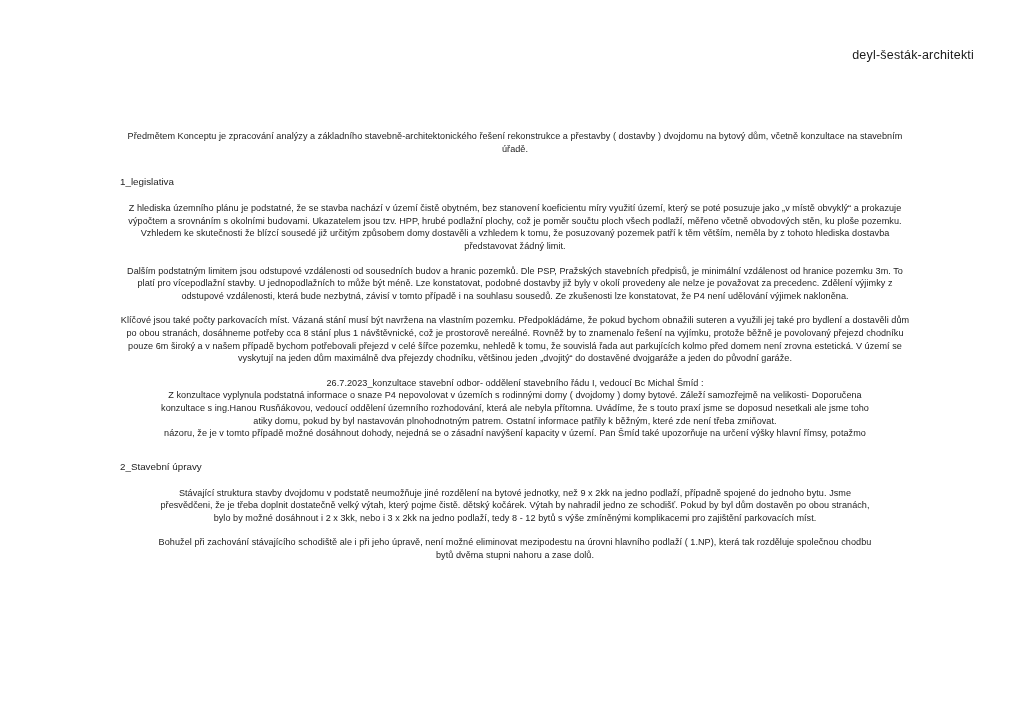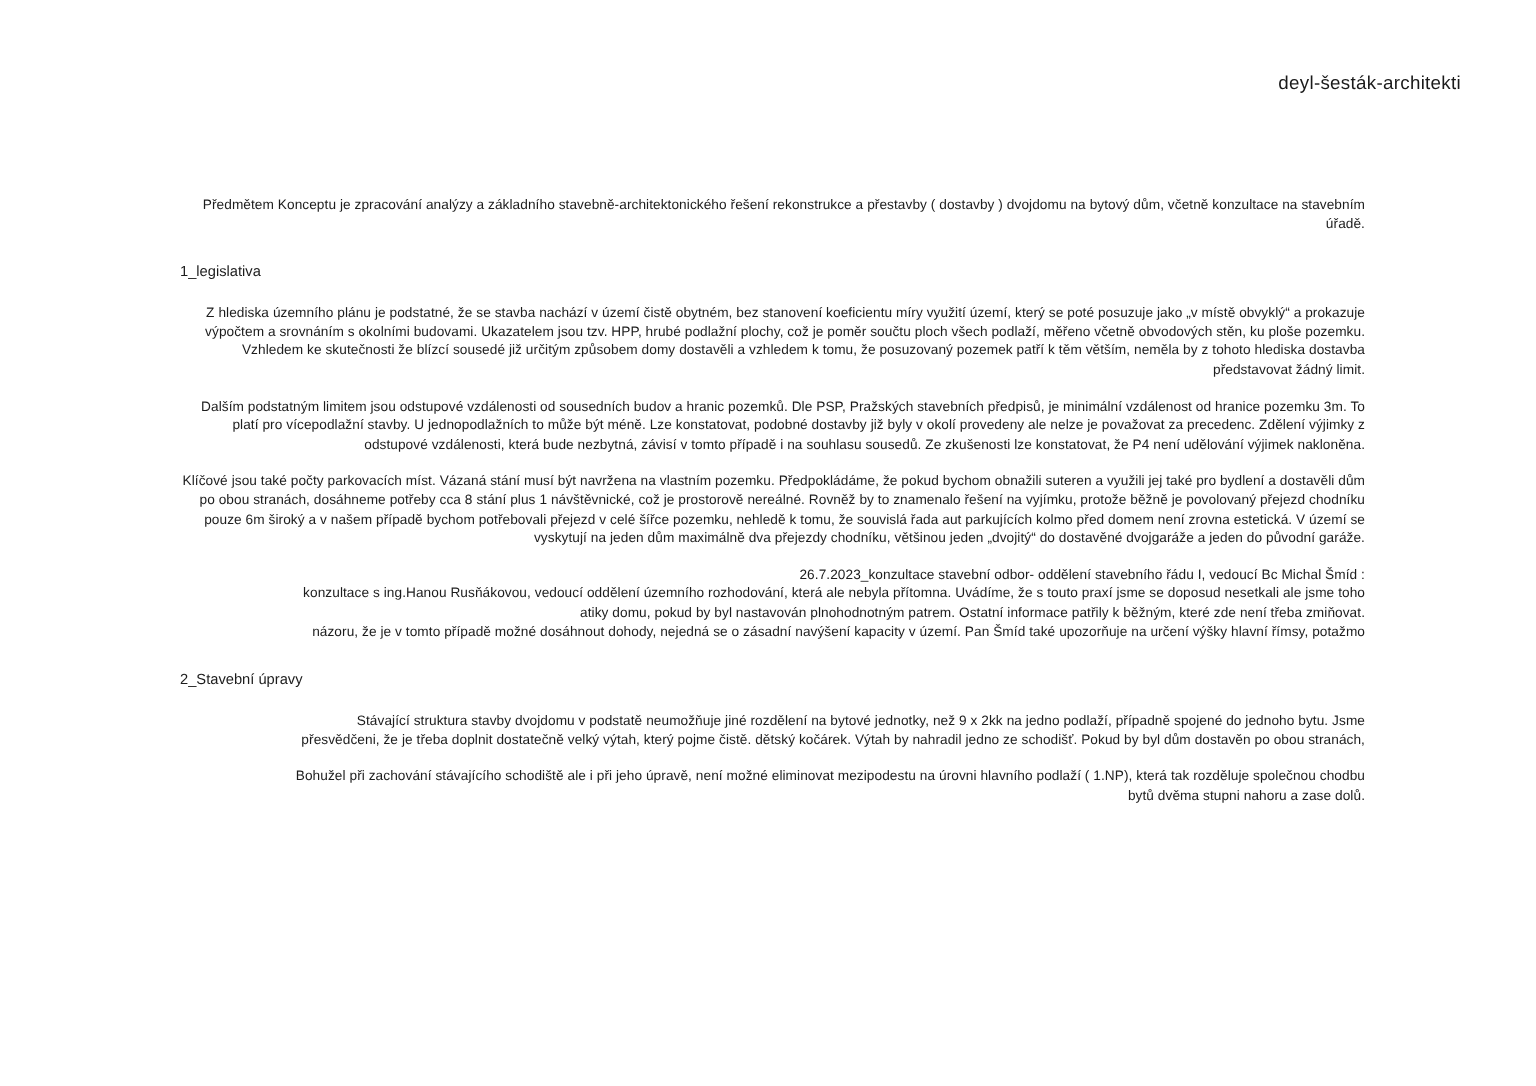--- a/index.html
+++ b/index.html
@@ -33,21 +33,21 @@
     position: absolute;
     left: 120px;
     top: 130px;
     width: 790px;
   }
   p {
     margin: 0 0 12px 0;
     font-size: 9.1px;
     line-height: 12.6px;
     color: #1c1c1c;
-    text-align: right;
+    text-align: center;
     letter-spacing: 0.05px;
   }
   .section-head {
     margin: 20px 0 14px 0;
     font-size: 9.8px;
     line-height: 13px;
     color: #1c1c1c;
   }
   .gap-top {
   }
@@ -70,30 +70,32 @@
     <p id="intro-p">Předmětem Konceptu je zpracování analýzy a základního stavebně-architektonického řešení rekonstrukce a přestavby ( dostavby ) dvojdomu na bytový dům, včetně konzultace na stavebním úřadě.</p>
 
     <div class="section-head">1_legislativa</div>
 
     <p>Z hlediska územního plánu je podstatné, že se stavba nachází v území čistě obytném, bez stanovení koeficientu míry využití území, který se poté posuzuje jako „v místě obvyklý“ a prokazuje výpočtem a srovnáním s okolními budovami. Ukazatelem jsou tzv. HPP, hrubé podlažní plochy, což je poměr součtu ploch všech podlaží, měřeno včetně obvodových stěn, ku ploše pozemku. Vzhledem ke skutečnosti že blízcí sousedé již určitým způsobem domy dostavěli a vzhledem k tomu, že posuzovaný pozemek patří k těm větším, neměla by z tohoto hlediska dostavba představovat žádný limit.</p>
     <p>Dalším podstatným limitem jsou odstupové vzdálenosti od sousedních budov a hranic pozemků. Dle PSP, Pražských stavebních předpisů, je minimální vzdálenost od hranice pozemku 3m. To platí pro vícepodlažní stavby. U jednopodlažních to může být méně. Lze konstatovat, podobné dostavby již byly v okolí provedeny ale nelze je považovat za precedenc. Zdělení výjimky z odstupové vzdálenosti, která bude nezbytná, závisí v tomto případě i na souhlasu sousedů. Ze zkušenosti lze konstatovat, že P4 není udělování výjimek nakloněna.</p>
     <p>Klíčové jsou také počty parkovacích míst. Vázaná stání musí být navržena na vlastním pozemku. Předpokládáme, že pokud bychom obnažili suteren a využili jej také pro bydlení a dostavěli dům po obou stranách, dosáhneme potřeby cca 8 stání plus 1 návštěvnické, což je prostorově nereálné. Rovněž by to znamenalo řešení na vyjímku, protože běžně je povolovaný přejezd chodníku pouze 6m široký a v našem případě bychom potřebovali přejezd v celé šířce pozemku, nehledě k tomu, že souvislá řada aut parkujících kolmo před domem není zrovna estetická. V území se vyskytují na jeden dům maximálně dva přejezdy chodníku, většinou jeden „dvojitý“ do dostavěné dvojgaráže a jeden do původní garáže.</p>
 
     <div class="block gap-top">
       <p>26.7.2023_konzultace stavební odbor- oddělení stavebního řádu I, vedoucí Bc Michal Šmíd :</p>
+      <p>Z konzultace vyplynula podstatná informace o snaze P4 nepovolovat v územích s rodinnými domy ( dvojdomy ) domy bytové. Záleží samozřejmě na velikosti- Doporučena</p>
       <p>konzultace s ing.Hanou Rusňákovou, vedoucí oddělení územního rozhodování, která ale nebyla přítomna. Uvádíme, že s touto praxí jsme se doposud nesetkali ale jsme toho</p>
       <p>atiky domu, pokud by byl nastavován plnohodnotným patrem. Ostatní informace patřily k běžným, které zde není třeba zmiňovat.</p>
       <p>názoru, že je v tomto případě možné dosáhnout dohody, nejedná se o zásadní navýšení kapacity v území. Pan Šmíd také upozorňuje na určení výšky hlavní římsy, potažmo</p>
     </div>
 
     <div class="section-head" style="">2_Stavební úpravy</div>
 
     <div class="block">
       <p>Stávající struktura stavby dvojdomu v podstatě neumožňuje jiné rozdělení na bytové jednotky, než 9 x 2kk na jedno podlaží, případně spojené do jednoho bytu. Jsme</p>
       <p>přesvědčeni, že je třeba doplnit dostatečně velký výtah, který pojme čistě. dětský kočárek. Výtah by nahradil jedno ze schodišť. Pokud by byl dům dostavěn po obou stranách,</p>
+      <p>bylo by možné dosáhnout i 2 x 3kk, nebo i 3 x 2kk na jedno podlaží, tedy 8 - 12 bytů s výše zmíněnými komplikacemi pro zajištění parkovacích míst.</p>
     </div>
 
     <div class="block">
       <p>Bohužel při zachování stávajícího schodiště ale i při jeho úpravě, není možné eliminovat mezipodestu na úrovni hlavního podlaží ( 1.NP), která tak rozděluje společnou chodbu</p>
       <p>bytů dvěma stupni nahoru a zase dolů.</p>
     </div>
 
   </div>
 </div>
 

